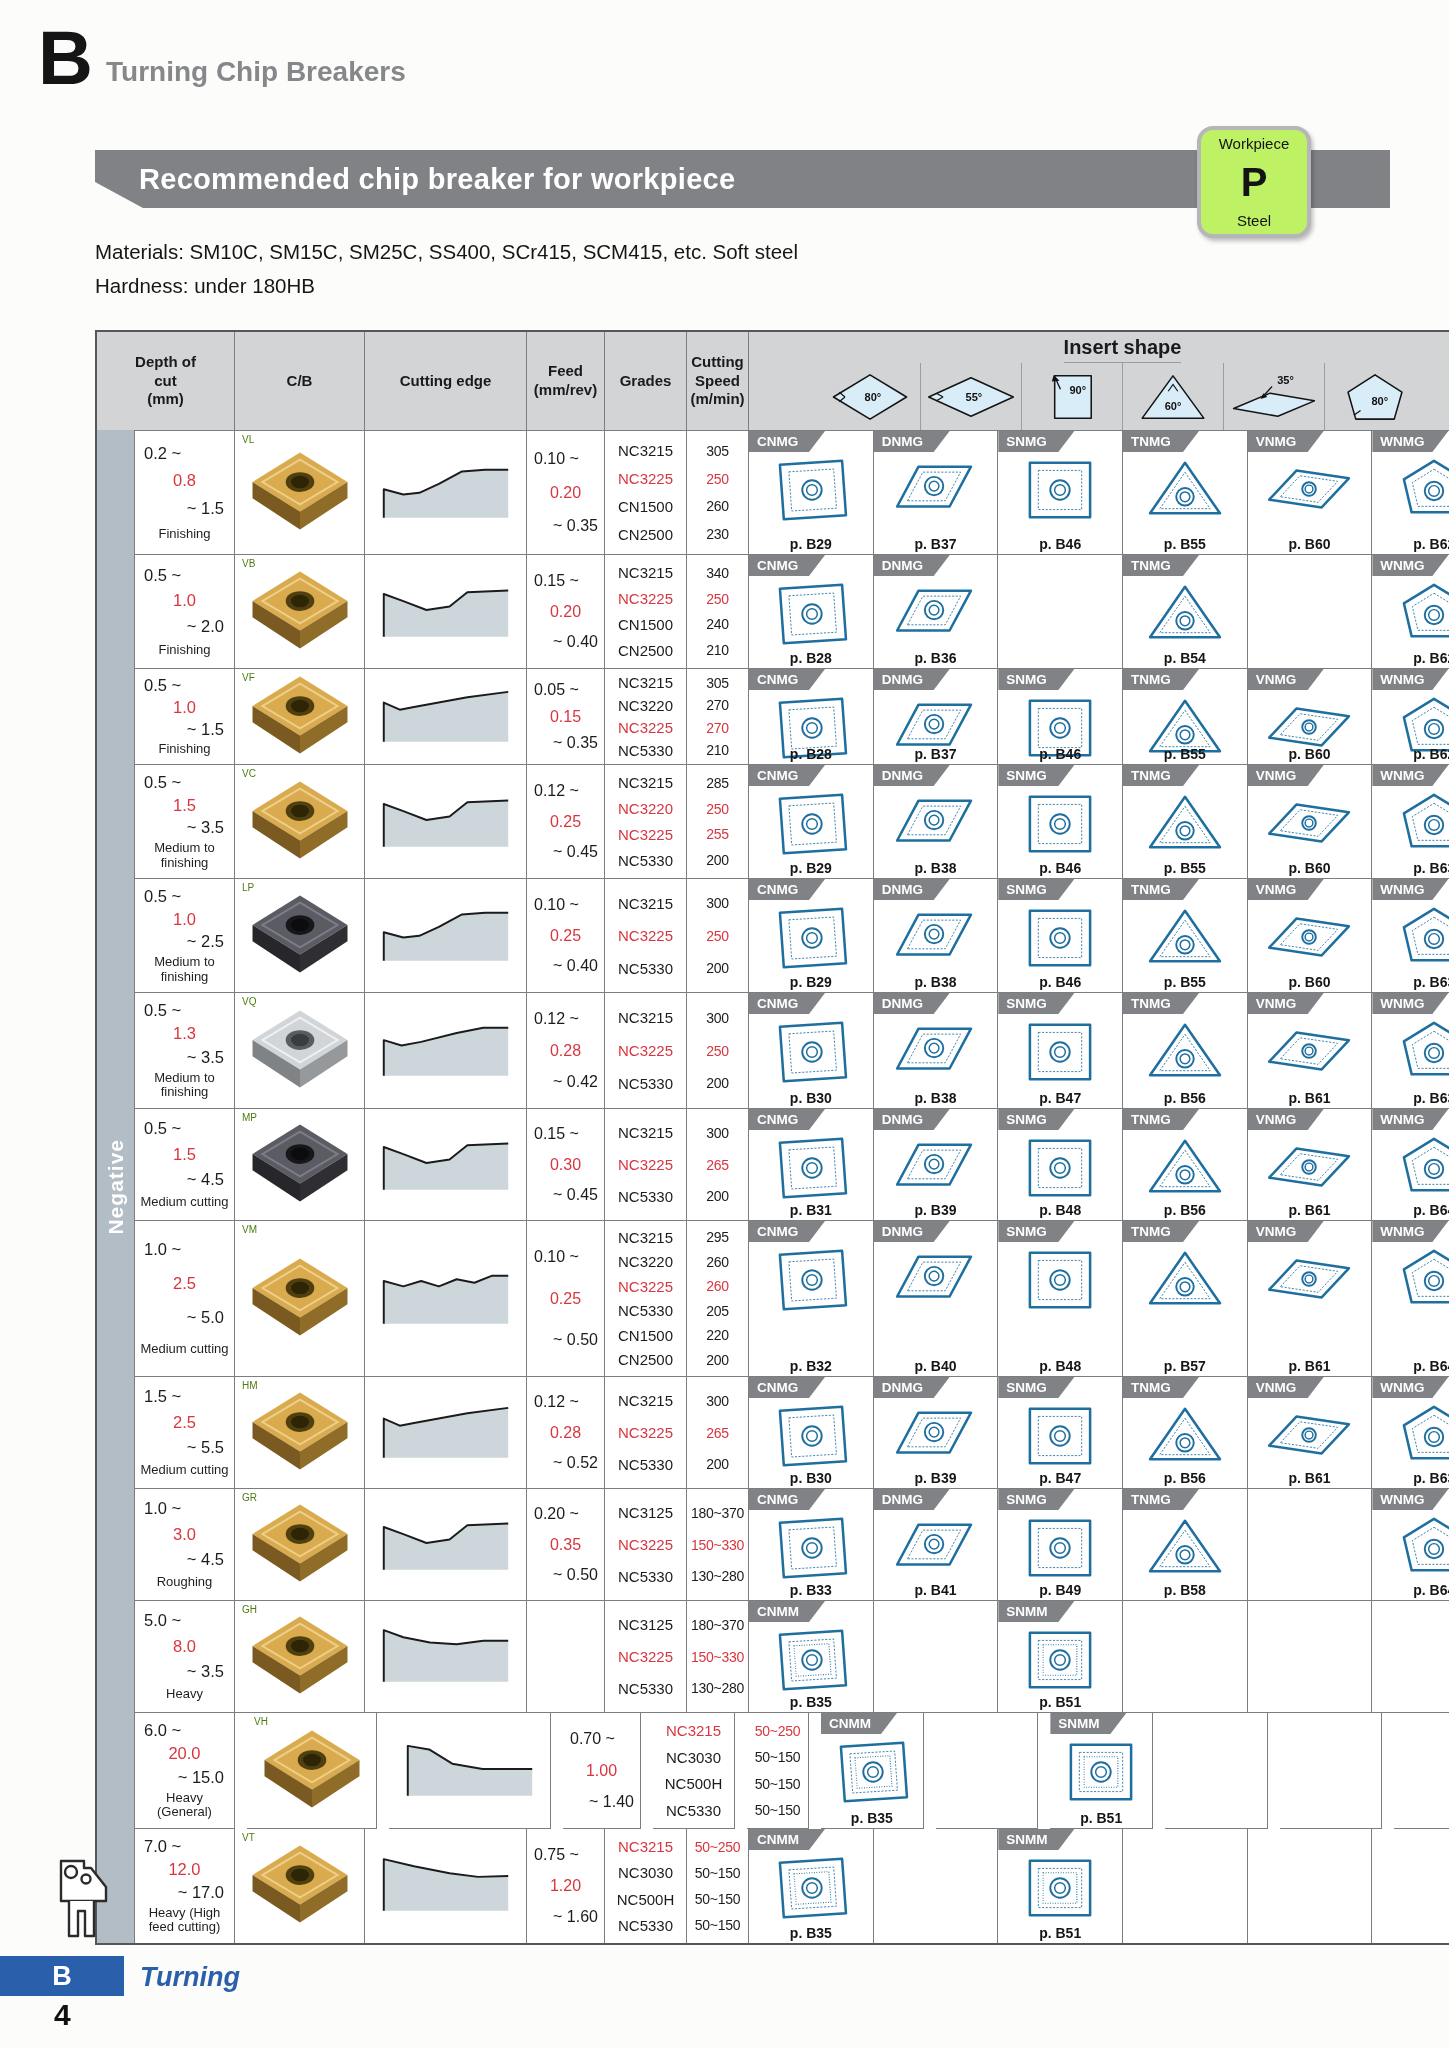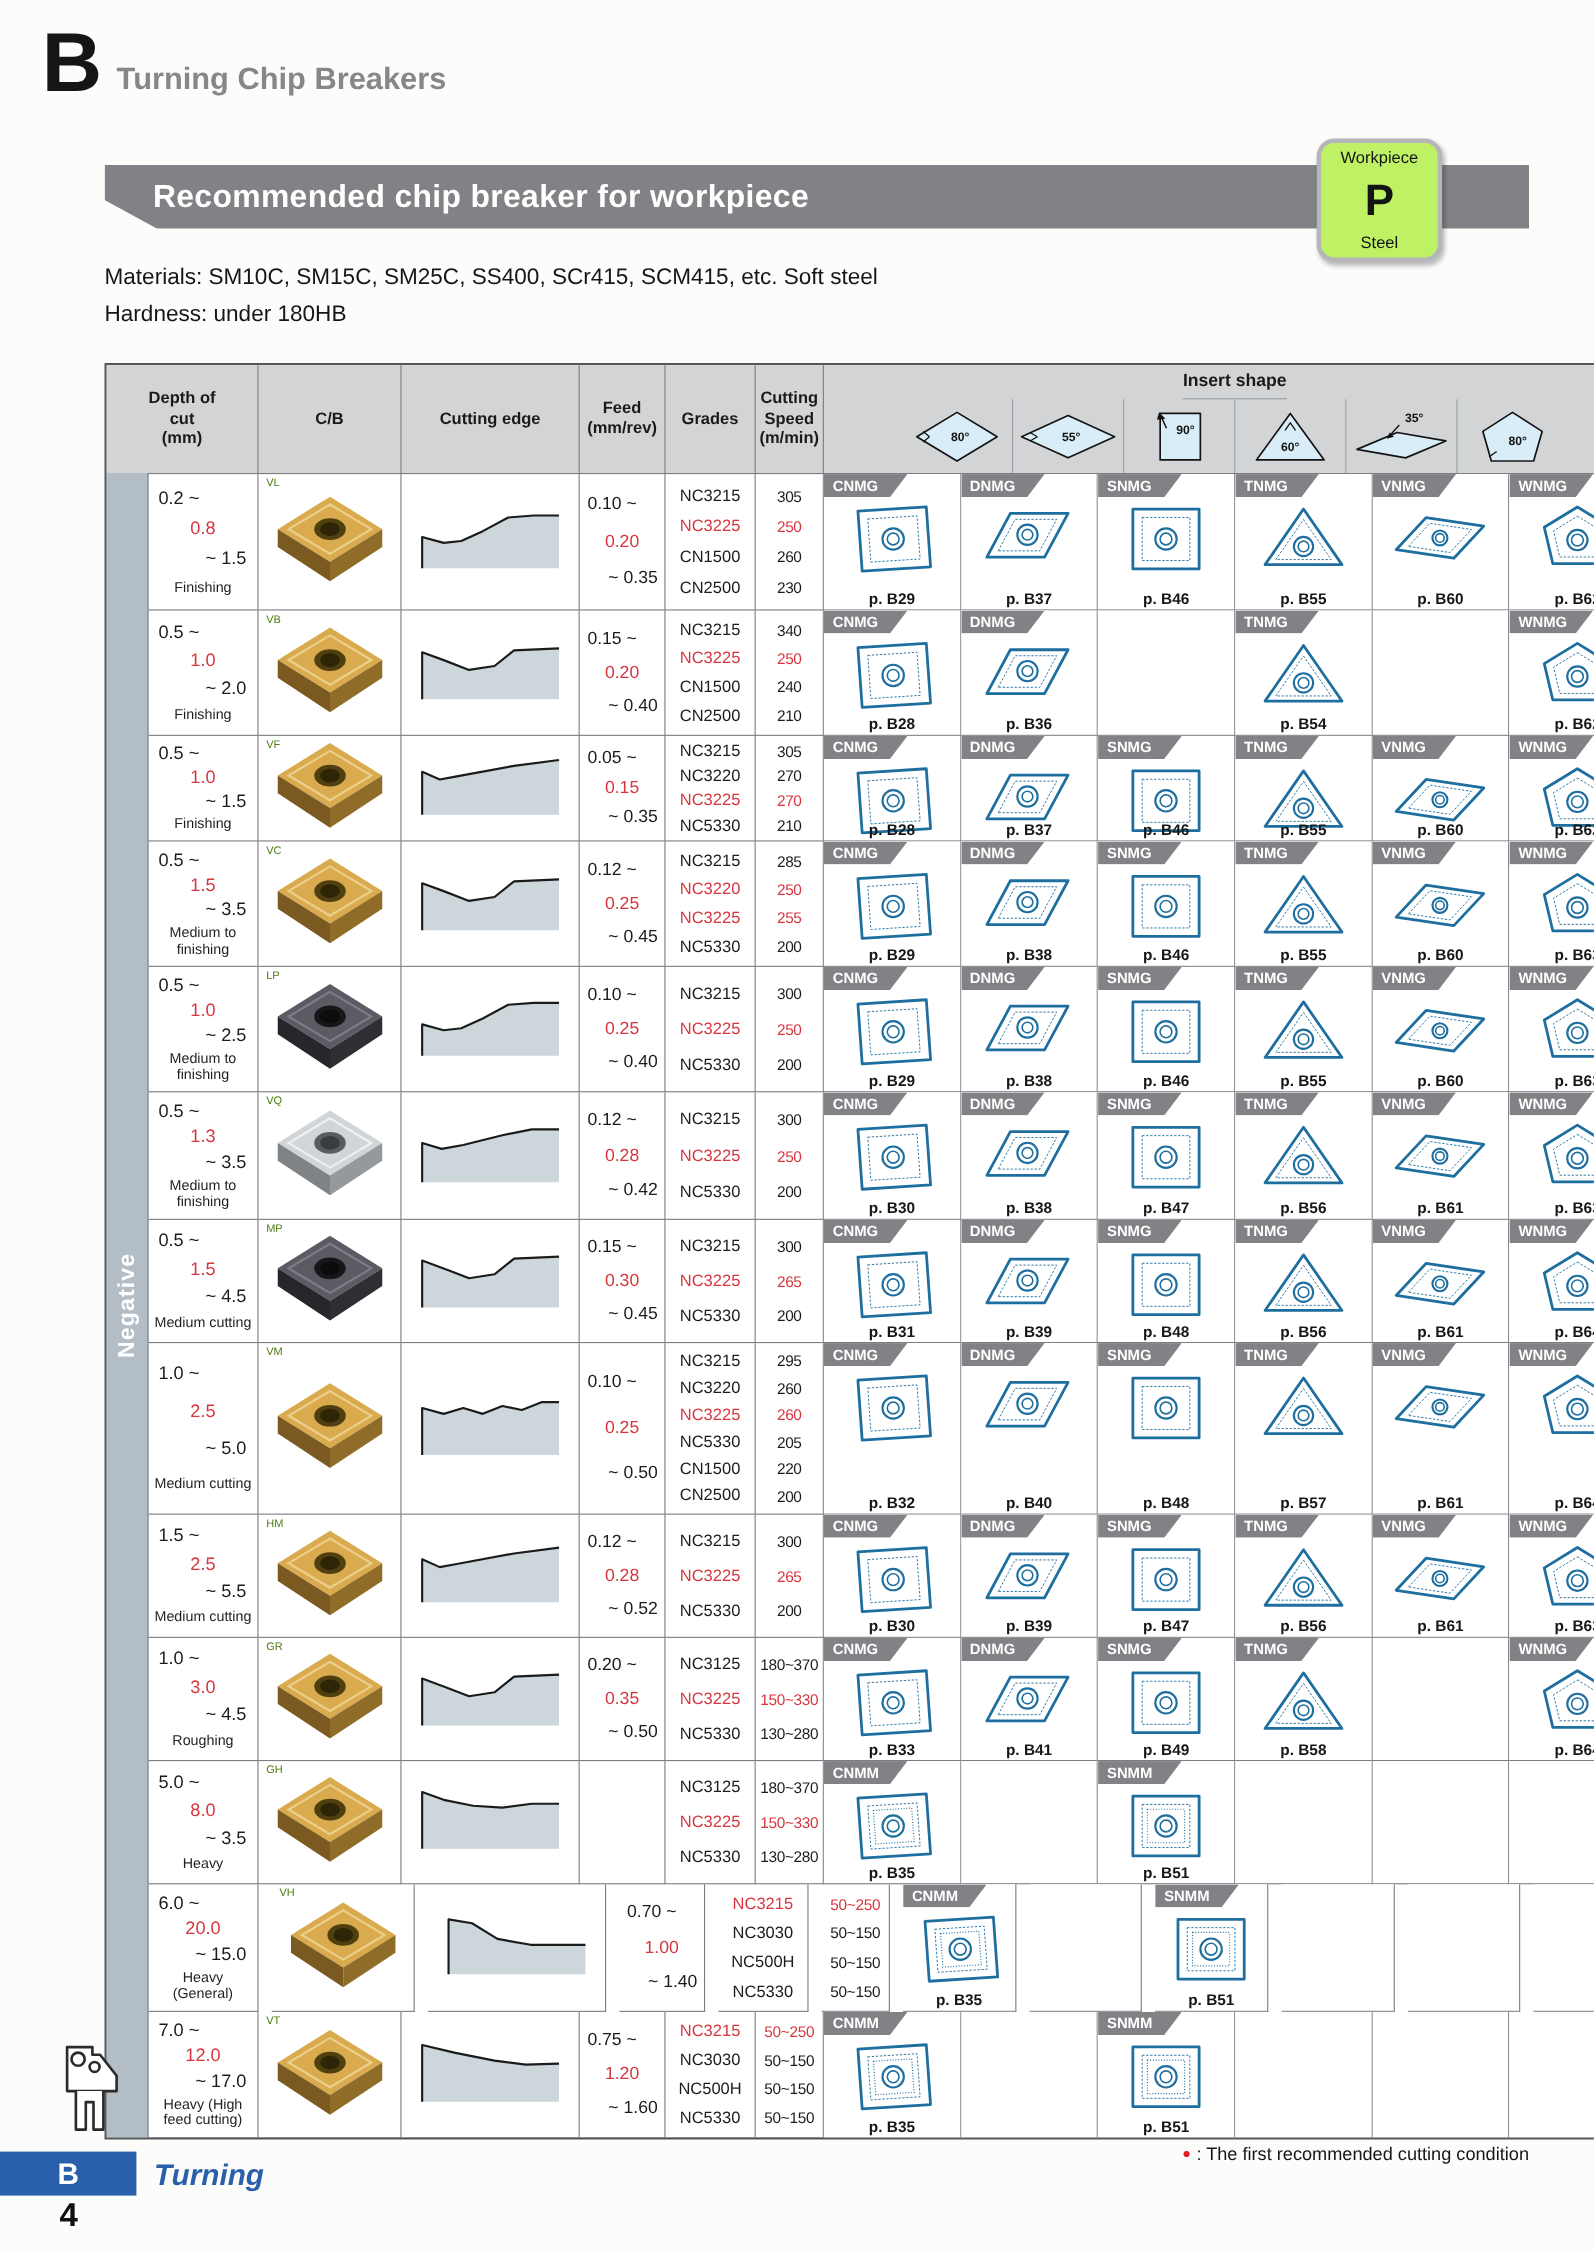--- a/index.html
+++ b/index.html
@@ -37,21 +37,21 @@
   .ctable{position:absolute;left:95px;top:330px;width:1403px;background:#fff;
           border:2px solid #55565a;box-sizing:border-box;}
   .thead{display:flex;height:98px;background:var(--headbg);border-bottom:1px solid var(--bd);}
   .th{border-right:1px solid var(--bd);box-sizing:border-box;display:flex;align-items:center;
       justify-content:center;text-align:center;font-size:15px;font-weight:bold;color:#1a1a1a;line-height:1.25;}
   .th span{white-space:pre-line;}
   .th-depth{width:138px;}.th-cb{width:130px;}.th-edge{width:162px;}
   .th-feed{width:78px;}.th-grade{width:82px;}.th-speed{width:62px;}
   .th-ins{flex:1;display:flex;flex-direction:column;border-right:none;}
   .th-ins-label{height:30px;display:flex;align-items:center;justify-content:center;
-                font-size:16px;font-weight:bold;border-bottom:1px solid #9b9da0;}
+                font-size:20px;font-weight:bold;border-bottom:1px solid #9b9da0;}
   .th-ins-icons{flex:1;display:flex;}
   .shc{flex:1;display:flex;align-items:center;justify-content:center;border-right:1px solid #9b9da0;box-sizing:border-box;}
   .shc:last-child{border-right:none;}
 
   .tbody{position:relative;margin-left:38px;}
   .neg-strip{position:absolute;left:0;top:98px;bottom:0;width:38px;background:#b3bdc5;
              border-right:1px solid var(--bd);box-sizing:border-box;
              display:flex;align-items:center;justify-content:center;}
   .neg-strip span{writing-mode:vertical-rl;transform:rotate(180deg);color:#fff;
                   font-weight:bold;font-size:21px;letter-spacing:1px;}
@@ -1379,23 +1379,20 @@
           <div class="td c-ins"></div>
           <div class="td c-ins"></div>
           <div class="td c-ins"></div>
         </div>
       </div>
     <div class="neg-strip">
       <span>Negative</span>
     </div>
   </div>
 
-  <div class="footnote">
-    <span class="dot">●</span><span>: The first recommended cutting condition</span>
-  </div>
 
   <div class="f-icon">
     <svg width="100" height="102" viewBox="0 0 100 102">
       <g fill="#fff" stroke="#2b2b2b" stroke-width="2.4" stroke-linejoin="round">
         <path d="M27 7 h23 v7 h7 l15 19 v14 H27 z"></path>
         <circle cx="37" cy="18" r="6"></circle>
         <circle cx="52" cy="25" r="4.5"></circle>
         <path d="M35 47 v35 h9 v-25 h7 v25 h9 V47"></path>
       </g>
     </svg>

